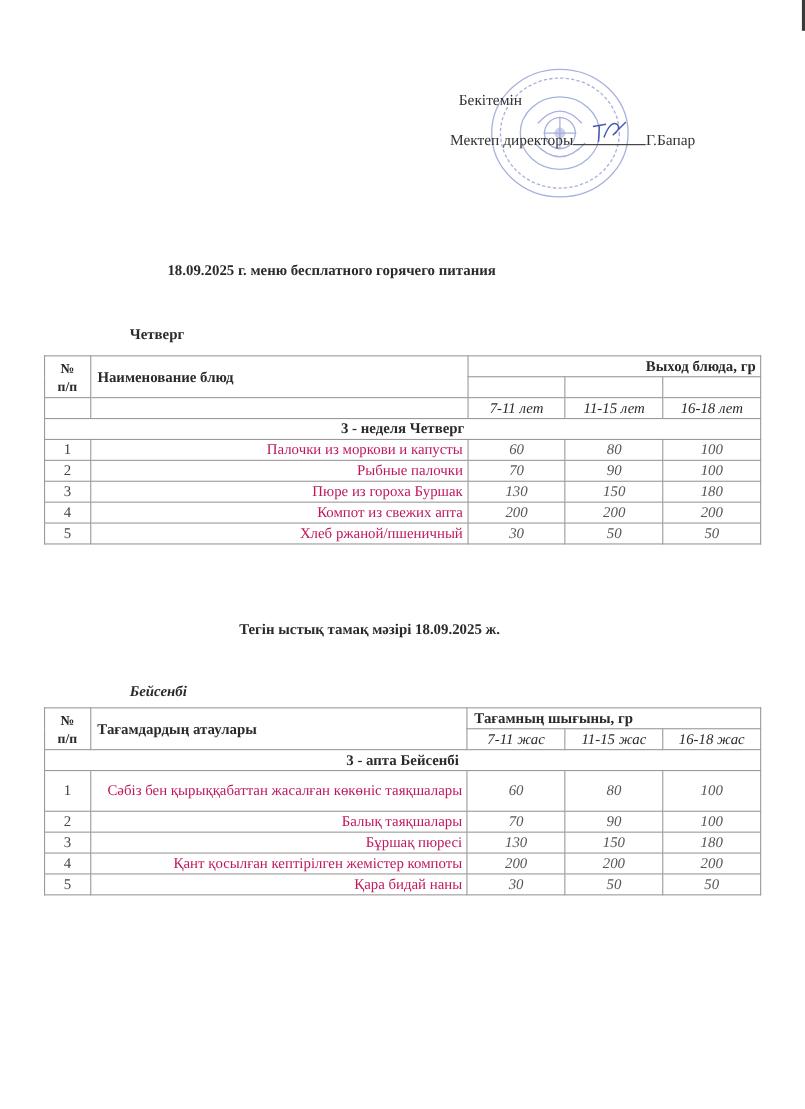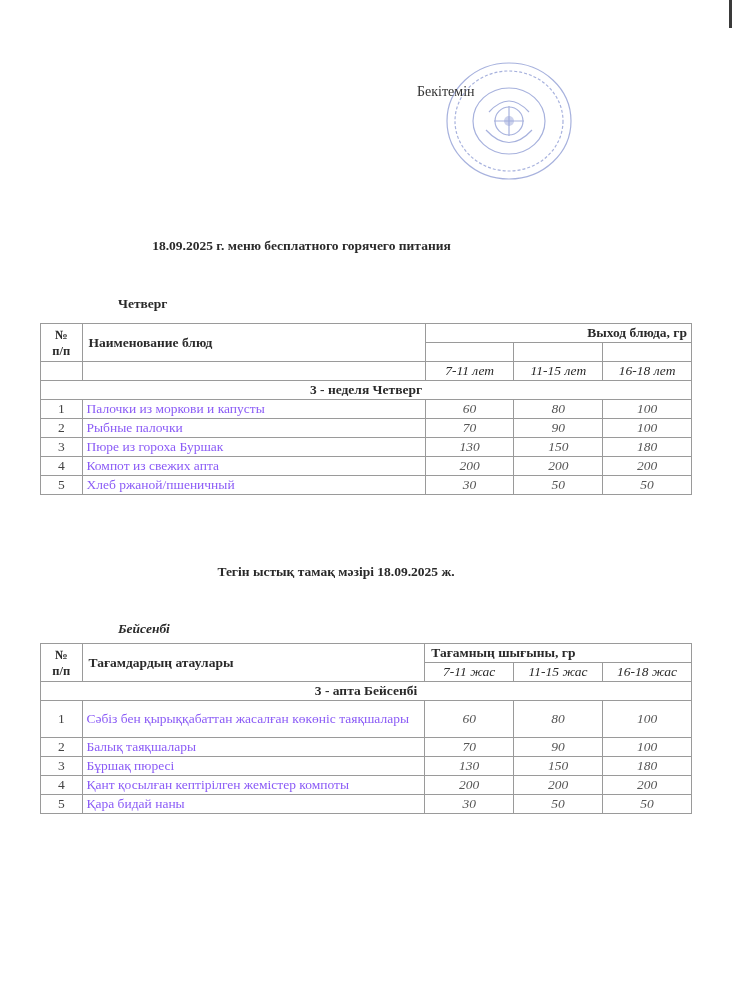--- a/index.html
+++ b/index.html
@@ -37,21 +37,21 @@
     .col-name { width: 350px; text-align: left; }
     .col-val { width: 84px; text-align: center; }
     .hdr-num { font-size: 12.5px; line-height: 15px; text-align: center; }
     .hdr-name { text-align: left; padding-left: 6px !important; }
     .hdr-group { text-align: right; padding-left: 6px !important; }
     .hdr-group.center { text-align: left; }
     .age { font-style: italic; text-align: center; font-weight: normal; }
     .week-row { text-align: center; font-weight: bold; }
     .val { font-style: italic; color: #555; text-align: center; }
     .num { text-align: center; color: #444; }
-    .name { color: #8b5cf6; }
+    .name { color: #be185d; text-align: right; }
     #t1 { top: 323px; }
     #t2 { top: 643px; }
     .tall { height: 36px !important; }
   </style>
 </head>
 <body>
 
 <div class="scan-edge"></div>
 
 <div class="approval">
@@ -62,20 +62,25 @@
       <ellipse cx="65" cy="61" rx="36" ry="33"></ellipse>
       <circle cx="65" cy="61" r="14"></circle>
       <path d="M45 52 Q65 30 85 52 M42 70 Q65 95 88 70"></path>
       <path d="M50 61 L80 61 M65 46 L65 76"></path>
     </g>
     <g fill="#9aa6da" opacity="0.5">
       <circle cx="65" cy="61" r="5"></circle>
     </g>
   </svg>
   <div class="approve-line1">Бекітемін</div>
+  <div class="approve-line2">
+    <span>Мектеп директоры</span><span class="sig-blank"><svg class="signature" width="40" height="26" viewBox="0 0 40 26">
+          <path d="M4 8 L16 6 M10 7 L9 22 M14 18 Q20 2 26 6 Q30 10 22 16 M22 16 L34 4" fill="none" stroke="#4a5ab8" stroke-width="1.3"></path>
+        </svg></span><span>Г.Бапар</span>
+  </div>
 </div>
 
 <div class="title1">18.09.2025 г.  меню бесплатного горячего питания</div>
 <div class="day1">Четверг</div>
 
 <table class="menu" id="t1">
   <tbody>
       <tr>
     <th class="col-num hdr-num" rowspan="2"><span>№</span><br><span>п/п</span></th>
     <th class="col-name hdr-name" rowspan="2">Наименование блюд</th>

